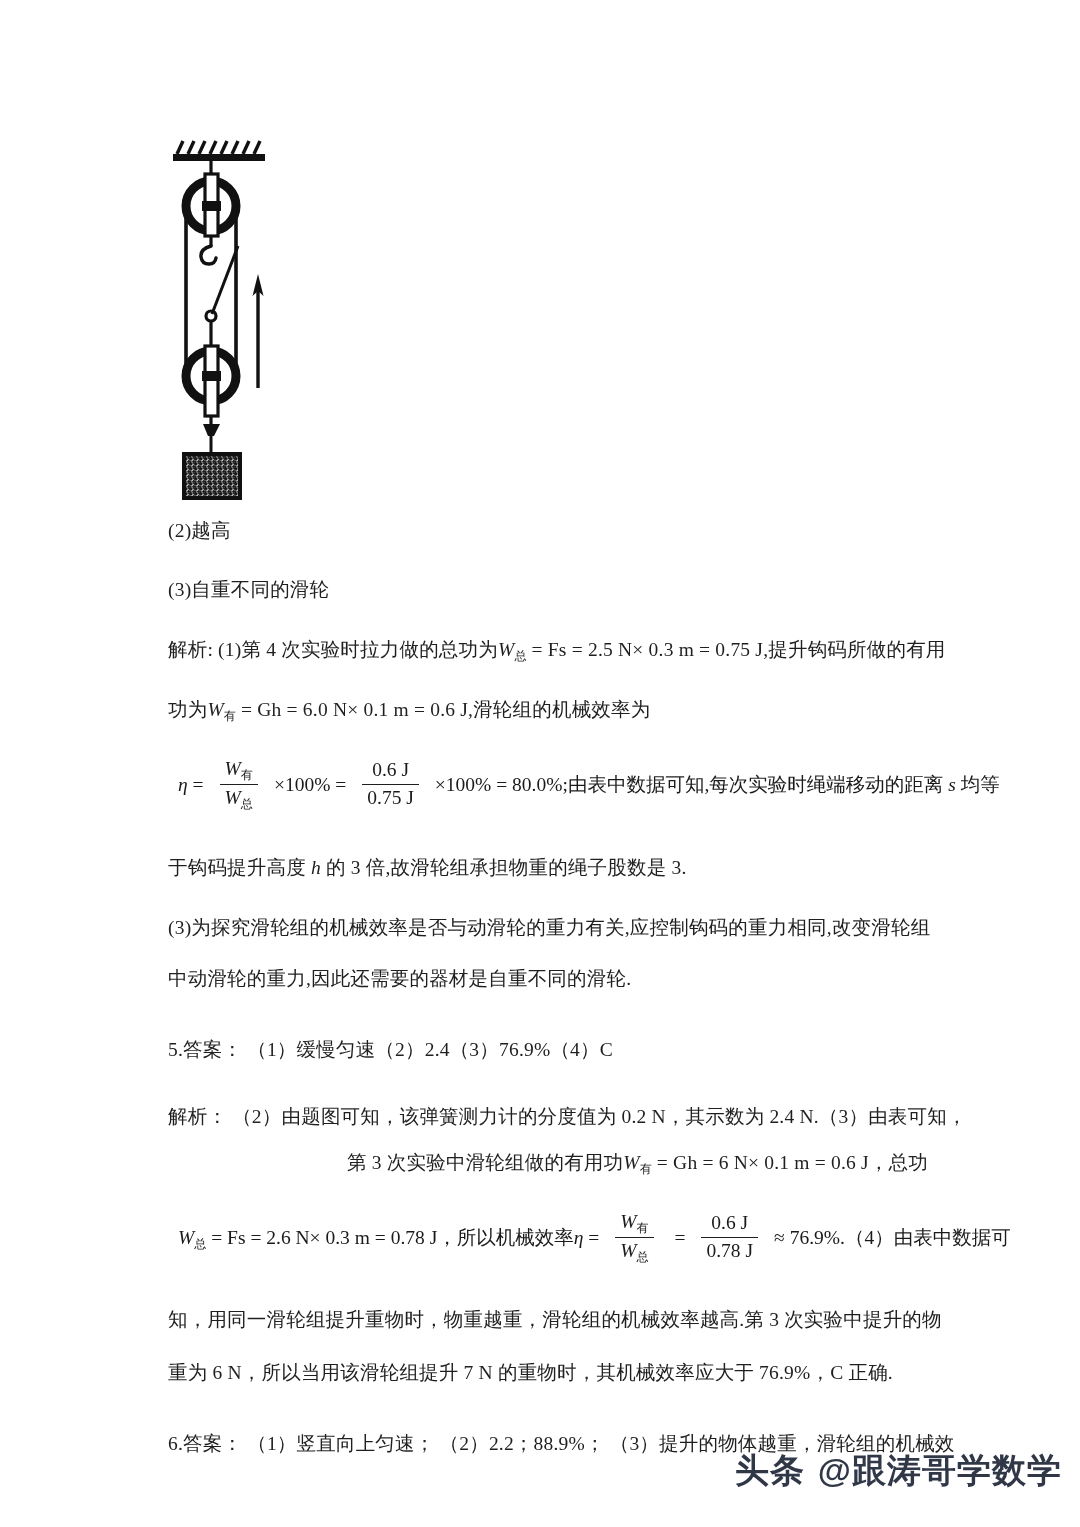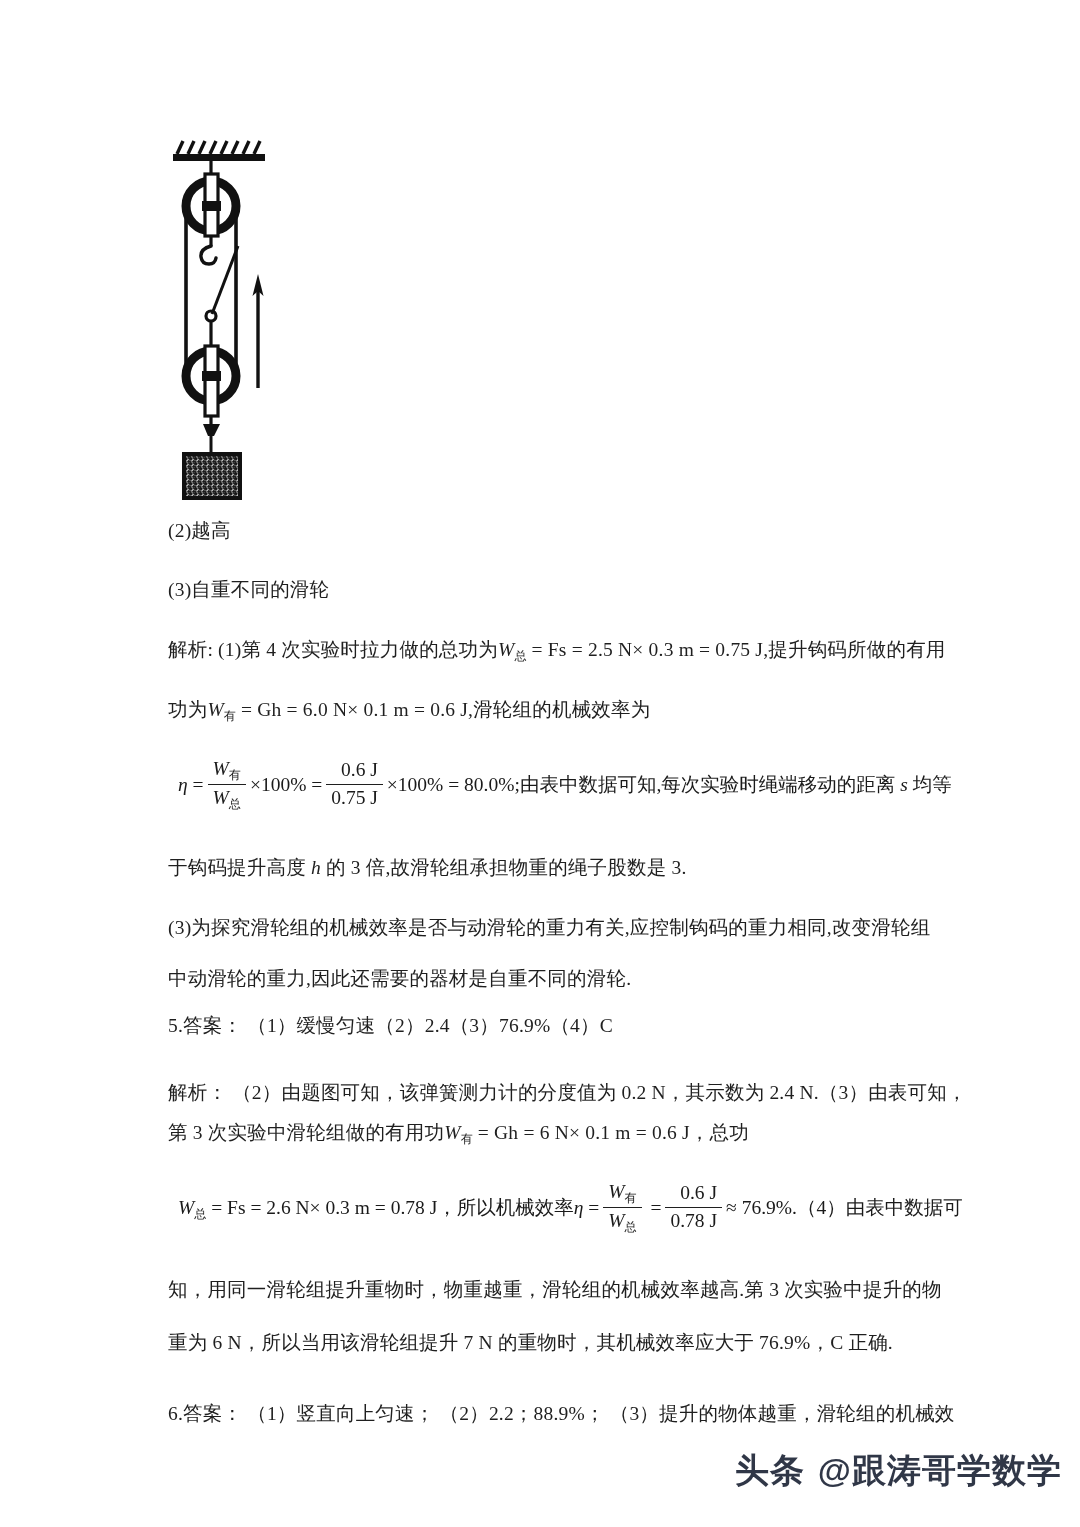--- a/index.html
+++ b/index.html
@@ -61,22 +61,22 @@
     font-size: 0.62em;
     vertical-align: -0.32em;
     font-style: normal;
     letter-spacing: 0;
   }
 
   
   .frac {
     display: inline-block;
     vertical-align: middle;
-    text-align: right;
-    margin: 0 4px;
+    text-align: center;
+    margin: 0 16px;
     position: relative;
     top: -0.1em;
   }
   .frac .num {
     display: block;
     padding: 0 5px 1px 5px;
     border-bottom: 1.4px solid #1f1f1f;
     line-height: 1.25;
   }
   .frac .den {
@@ -197,27 +197,27 @@
     <div class="para line"><span>解析: (1)第 4 次实验时拉力做的总功为</span><span class="mi">W</span><span class="sub">总</span><span class="mn"> = Fs = 2.5 N× 0.3 m = 0.75 J</span><span>,提升钩码所做的有用</span></div>
 
     <div class="para line" style="margin-bottom:34px;"><span>功为</span><span class="mi">W</span><span class="sub">有</span><span class="mn"> = Gh = 6.0 N× 0.1 m = 0.6 J</span><span>,滑轮组的机械效率为</span></div>
 
     <div class="eqline line indent-eq" style="margin-bottom:40px;"><span class="mi">η</span> <span>=</span><span class="frac"><span class="num"><span class="mi">W</span><span class="sub">有</span></span><span class="den"><span class="mi">W</span><span class="sub">总</span></span></span><span>×100%</span> <span>=</span><span class="frac"><span class="num">0.6 J</span><span class="den">0.75 J</span></span><span>×100%</span> <span>= 80.0%</span><span>;由表中数据可知,每次实验时绳端移动的距离 </span><span class="mi">s</span><span> 均等</span></div>
 
     <div class="para line" style=""><span>于钩码提升高度 </span><span class="mi">h</span><span> 的 3 倍,故滑轮组承担物重的绳子股数是 3.</span></div>
 
     <div class="para line" style="margin-bottom:22px;">(3)为探究滑轮组的机械效率是否与动滑轮的重力有关,应控制钩码的重力相同,改变滑轮组</div>
 
-    <div class="para line" style="margin-bottom:18px;">中动滑轮的重力,因此还需要的器材是自重不同的滑轮.</div>
+    <div class="para line" style="margin-bottom:42px;">中动滑轮的重力,因此还需要的器材是自重不同的滑轮.</div>
 
     <div class="para line" style="margin-bottom:38px;">5.答案： （1）缓慢匀速（2）2.4（3）76.9%（4）C</div>
 
-    <div class="para line" style="margin-bottom:10px;">解析： （2）由题图可知，该弹簧测力计的分度值为 0.2 N，其示数为 2.4 N.（3）由表可知，</div>
-
-    <div class="para line" style="margin-bottom:34px;"><span>第 3 次实验中滑轮组做的有用功</span><span class="mi">W</span><span class="sub">有</span><span class="mn"> = Gh = 6 N× 0.1 m = 0.6 J</span><span>，总功</span></div>
+    <div class="para line" style="margin-bottom:16px;">解析： （2）由题图可知，该弹簧测力计的分度值为 0.2 N，其示数为 2.4 N.（3）由表可知，</div>
+
+    <div class="para line" style="margin-bottom:34px;text-align:right;"><span>第 3 次实验中滑轮组做的有用功</span><span class="mi">W</span><span class="sub">有</span><span class="mn"> = Gh = 6 N× 0.1 m = 0.6 J</span><span>，总功</span></div>
 
     <div class="eqline line indent-eq" style="margin-bottom:38px;"><span class="mi">W</span><span class="sub">总</span><span class="mn"> = Fs = 2.6 N× 0.3 m = 0.78 J</span><span>，所以机械效率</span><span class="mi">η</span> <span>=</span><span class="frac"><span class="num"><span class="mi">W</span><span class="sub">有</span></span><span class="den"><span class="mi">W</span><span class="sub">总</span></span></span> <span>=</span><span class="frac"><span class="num">0.6 J</span><span class="den">0.78 J</span></span><span>≈ 76.9%</span><span>.（4）由表中数据可</span></div>
 
     <div class="para line" style="margin-bottom:24px;">知，用同一滑轮组提升重物时，物重越重，滑轮组的机械效率越高.第 3 次实验中提升的物</div>
 
     <div class="para line" style="margin-bottom:42px;">重为 6 N，所以当用该滑轮组提升 7 N 的重物时，其机械效率应大于 76.9%，C 正确.</div>
 
     <div class="para line">6.答案： （1）竖直向上匀速； （2）2.2；88.9%； （3）提升的物体越重，滑轮组的机械效</div>
 
   </div>

